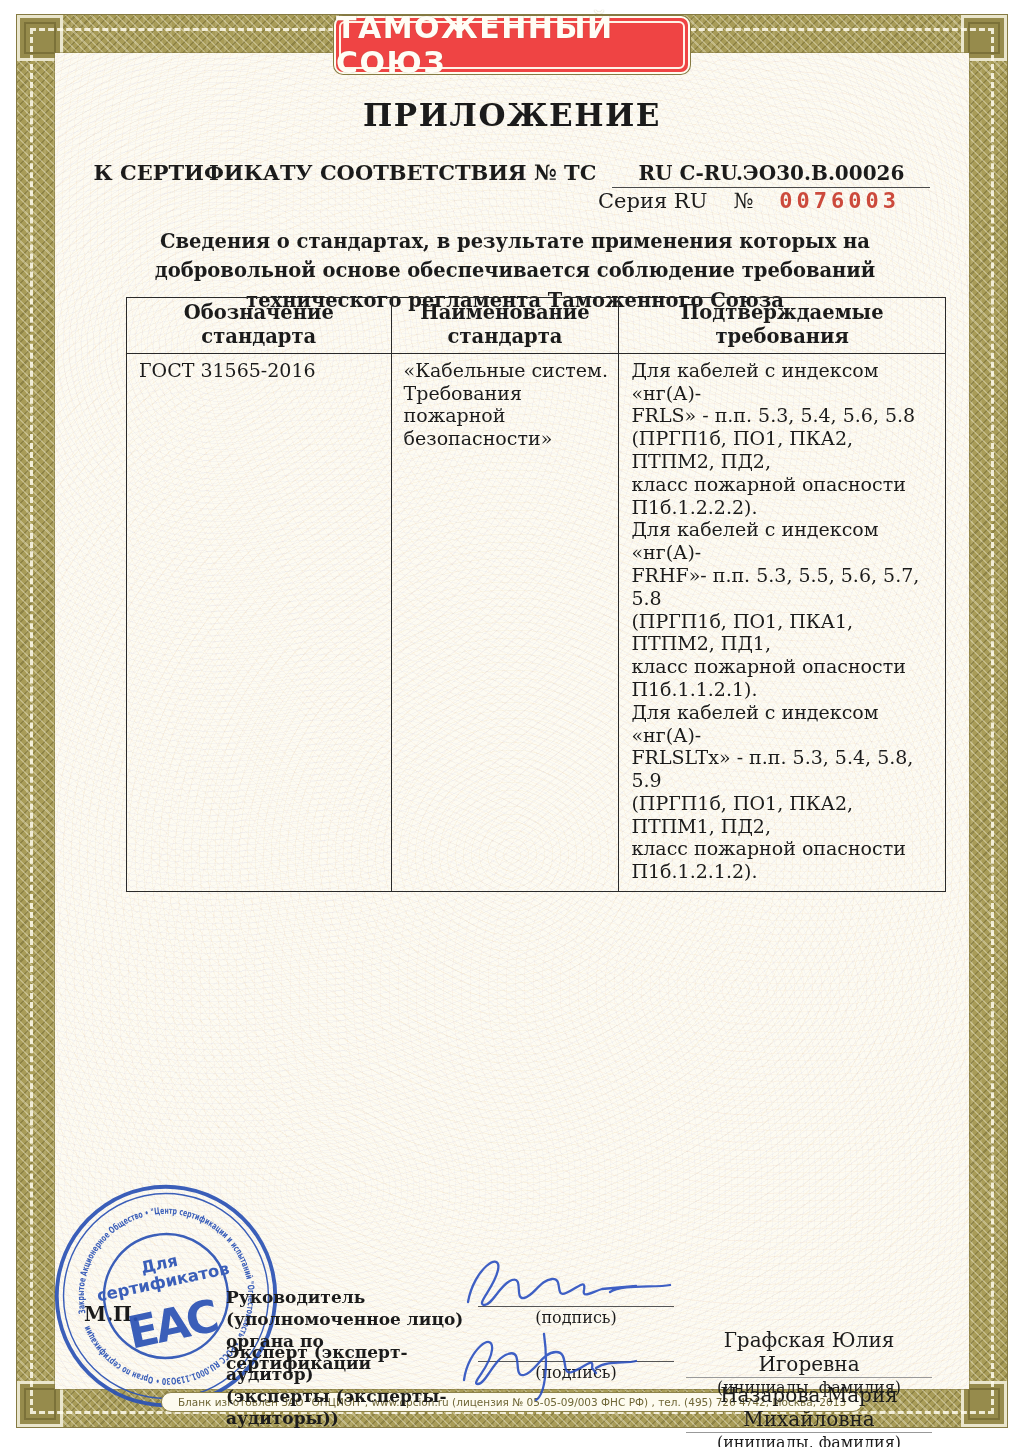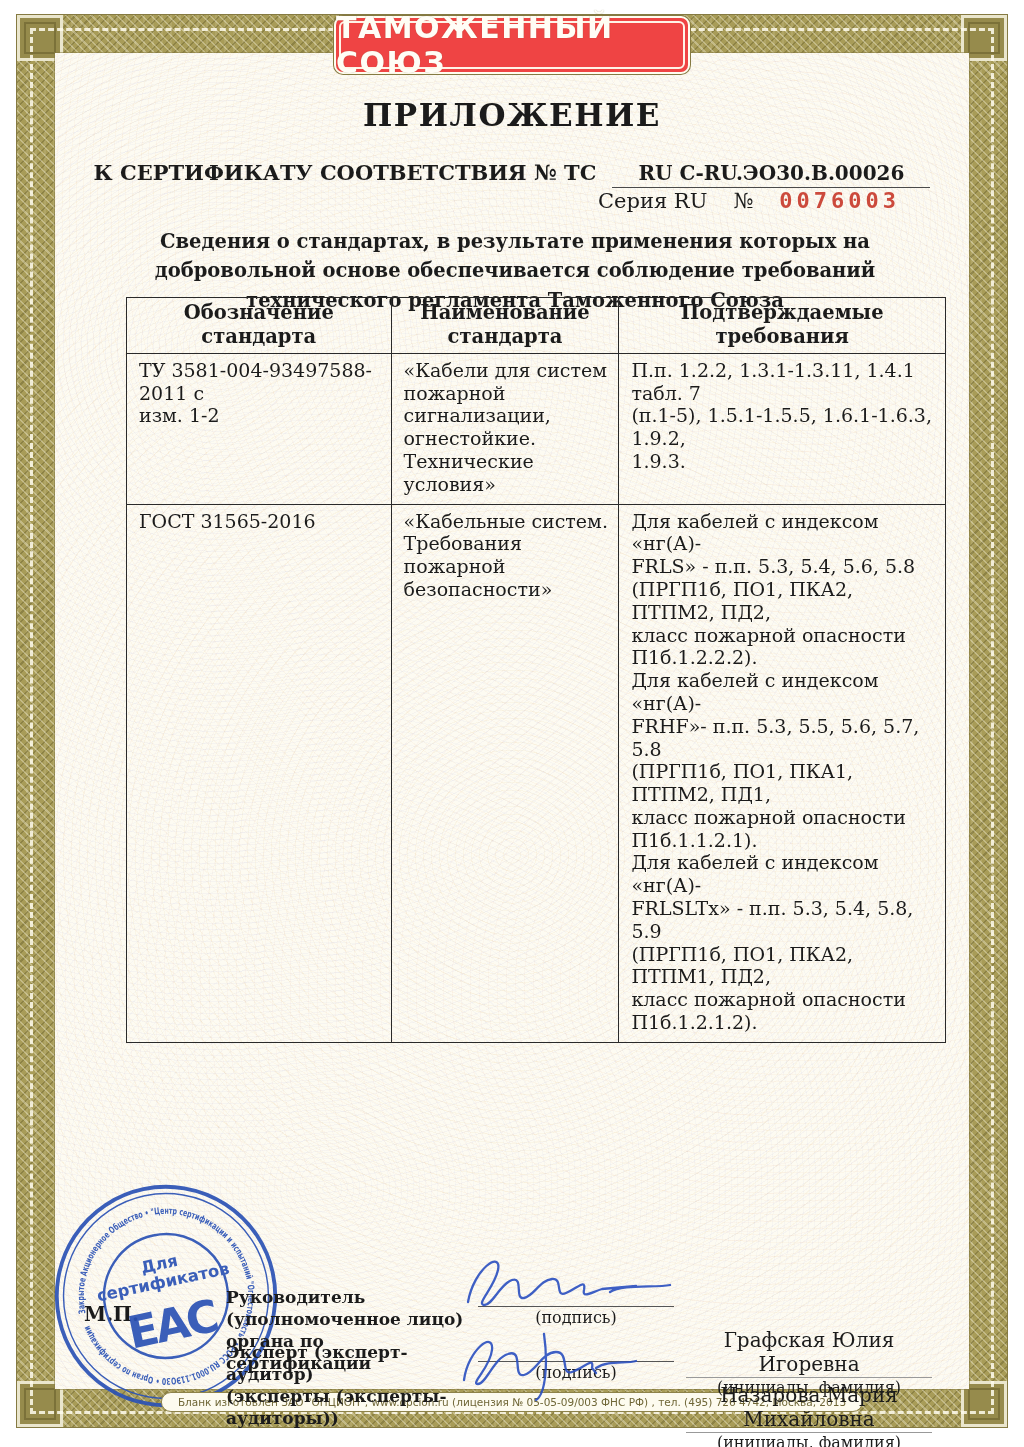--- a/index.html
+++ b/index.html
@@ -145,31 +145,20 @@
       </colgroup>
     <thead>
       <tr>
         <th class="pre">Обозначение стандарта</th>
         <th class="pre">Наименование
 стандарта</th>
         <th class="pre">Подтверждаемые требования</th>
       </tr>
     </thead>
     <tbody>
-      <tr>
-        <td class="pre">ТУ 3581-004-93497588-2011 с
-изм. 1-2</td>
-        <td class="pre">«Кабели для систем
-пожарной сигнализации,
-огнестойкие.
-Технические условия»</td>
-        <td class="pre">П.п. 1.2.2, 1.3.1-1.3.11, 1.4.1 табл. 7
-(п.1-5), 1.5.1-1.5.5, 1.6.1-1.6.3, 1.9.2,
-1.9.3.</td>
-      </tr>
       <tr>
         <td class="pre">ГОСТ 31565-2016</td>
         <td class="pre">«Кабельные систем.
 Требования пожарной
 безопасности»</td>
         <td class="pre">Для кабелей с индексом «нг(А)-
 FRLS» - п.п. 5.3, 5.4, 5.6, 5.8
 (ПРГП1б, ПО1, ПКА2, ПТПМ2, ПД2,
 класс пожарной опасности
 П1б.1.2.2.2).

